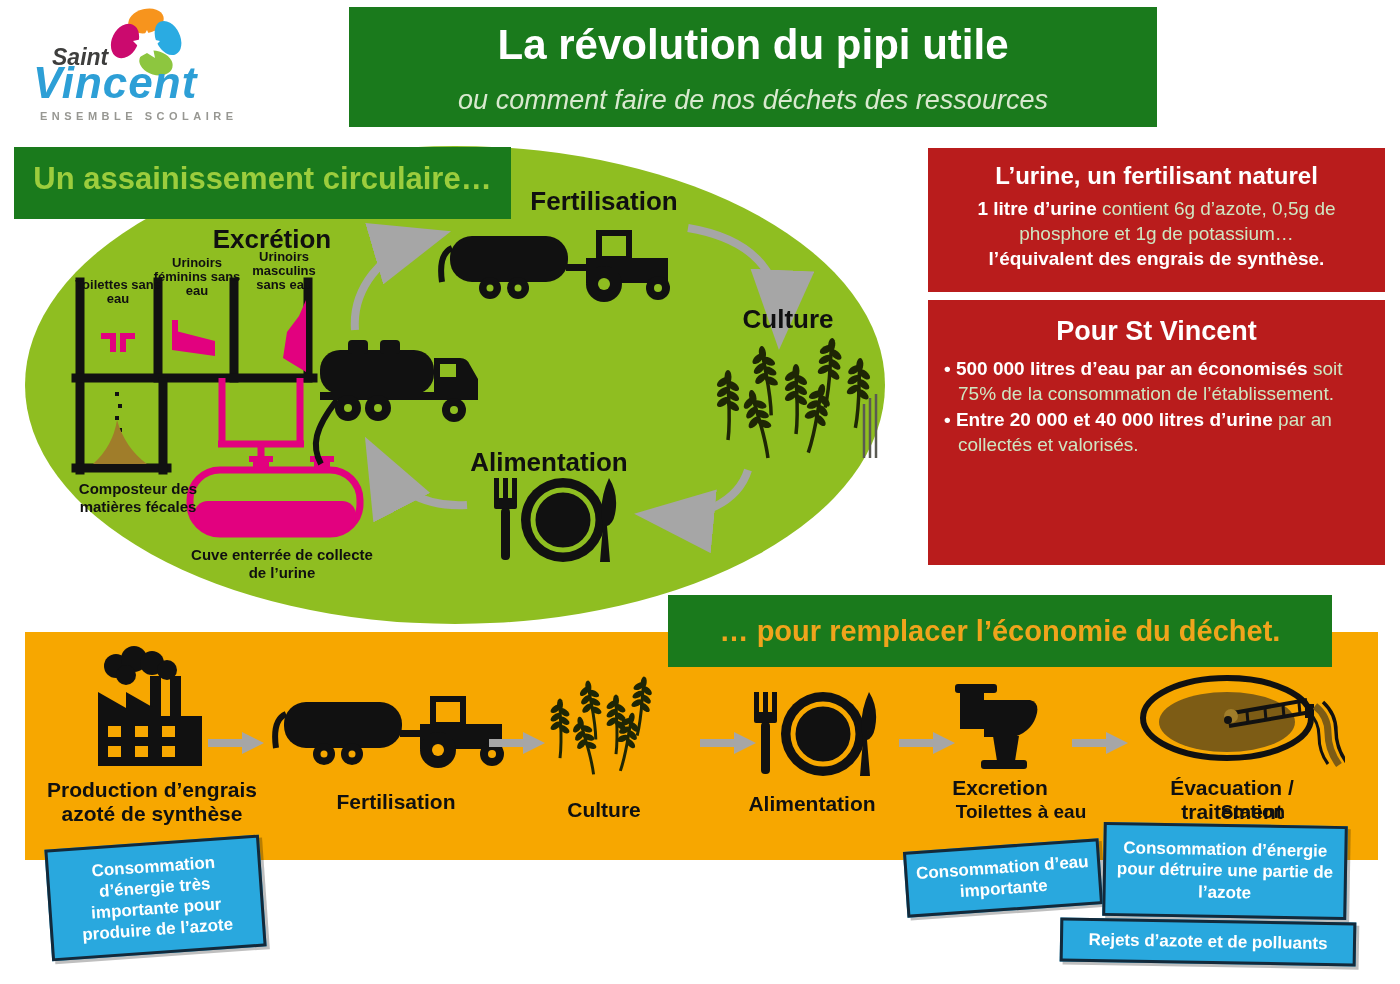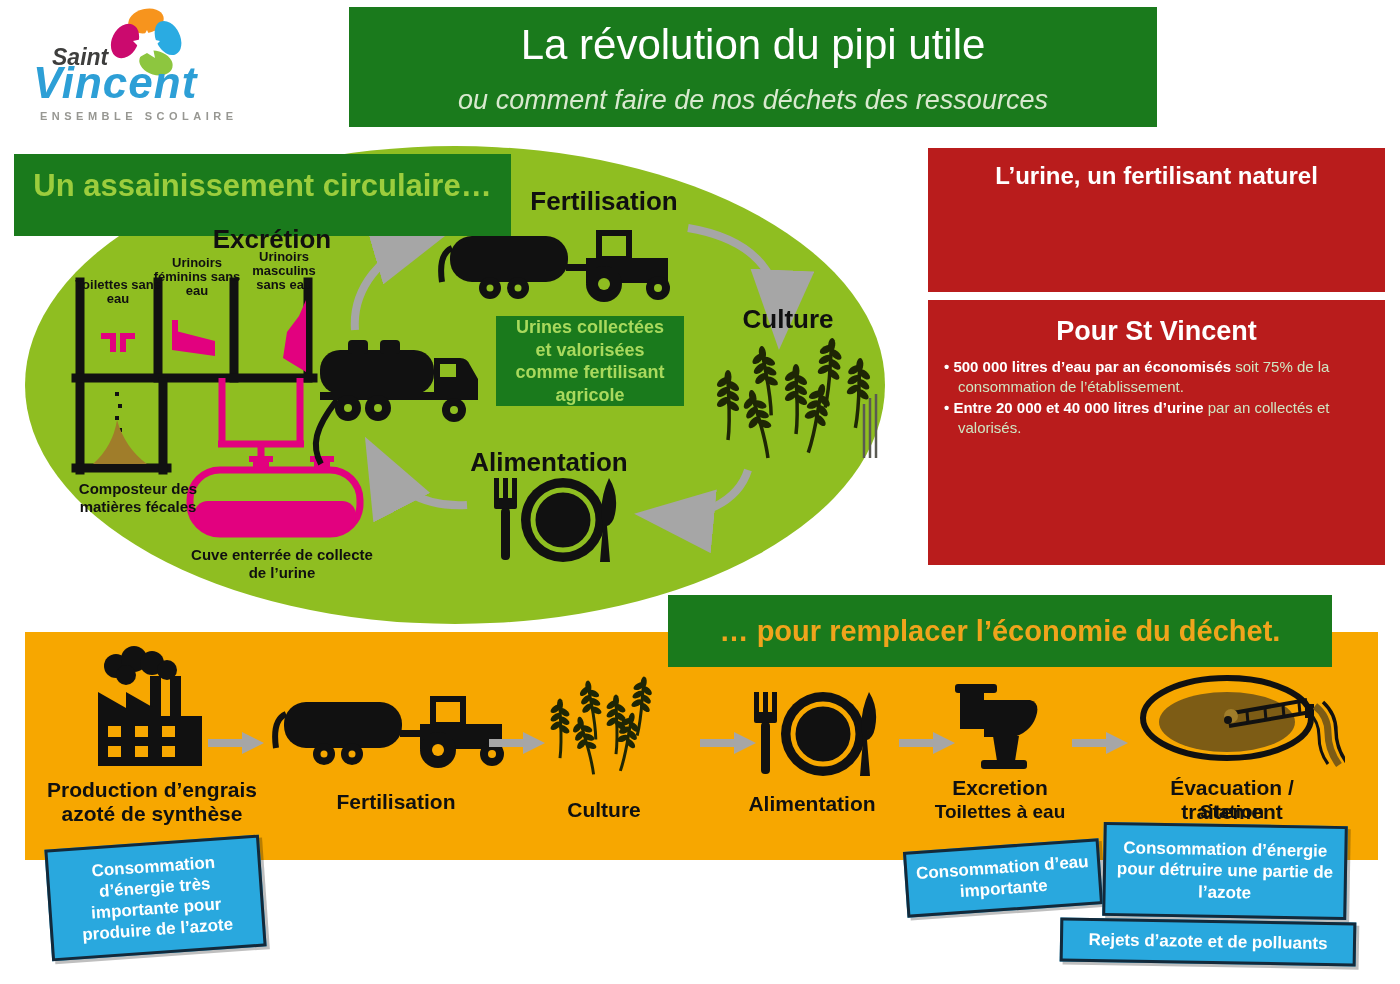--- a/index.html
+++ b/index.html
@@ -5,51 +5,51 @@
   html,body{margin:0;padding:0;background:#ffffff;}
   #canvas{position:relative;width:1400px;height:984px;background:#ffffff;overflow:hidden;
           font-family:"Liberation Sans","DejaVu Sans",sans-serif;color:#111;}
   .abs{position:absolute;}
   .cx{transform:translateX(-50%);}
   
   .logo-saint{font-style:italic;font-weight:bold;font-size:23px;color:#3e3e3d;}
   .logo-vincent{font-style:italic;font-weight:bold;font-size:44px;color:#2d9fd6;letter-spacing:1px;}
   .logo-tagline{font-size:11px;color:#979792;letter-spacing:4.5px;font-weight:bold;}
   .title-banner{left:349px;top:7px;width:808px;height:120px;background:#1a7a1c;text-align:center;}
-  .title-main{font-size:42px;font-weight:normal;color:#ffffff;margin-top:14px;}
+  .title-main{font-size:42px;font-weight:bold;color:#ffffff;margin-top:14px;}
   .title-sub{font-size:27px;font-style:italic;color:#d9e9cf;margin-top:16px;}
   
   .ellipse{left:25px;top:146px;width:860px;height:478px;background:#8fbe21;border-radius:50%;}
-  .banner1{left:14px;top:154px;width:497px;height:82px;background:#1a7a1c;z-index:3;}
+  .banner1{left:14px;top:147px;width:497px;height:72px;background:#1a7a1c;z-index:3;}
   .banner1 span{display:block;text-align:center;font-size:31px;font-weight:bold;color:#9ccd3d;margin-top:14px;}
   .stage{font-weight:bold;font-size:26px;color:#101010;white-space:nowrap;z-index:4;}
   .fixlabel{font-size:13px;font-weight:bold;line-height:1.08;text-align:center;color:#101010;z-index:5;width:92px;}
   .ulabel{font-size:15px;font-weight:bold;text-align:center;line-height:1.2;color:#101010;z-index:5;}
   .notebox{left:496px;top:316px;width:188px;height:90px;background:#1a7a1c;z-index:4;
            display:flex;align-items:center;justify-content:center;text-align:center;}
   .notebox span{color:#a9d95d;font-weight:bold;font-size:18px;line-height:1.25;padding:4px 10px;}
   
   .panel{background:#b91c1c;color:#ffffff;z-index:2;}
   .panel1{left:928px;top:148px;width:457px;height:144px;}
   .panel1 h2{margin:14px 8px 6px;text-align:center;font-size:24px;}
   .panel1 .body{font-size:19px;text-align:center;line-height:1.32;padding:0 18px;color:#cfe6c2;}
   .panel1 .body b, .panel1 .concl{color:#ffffff;}
   .panel1 .concl{font-weight:bold;}
   .panel2{left:928px;top:300px;width:457px;height:265px;}
   .panel2 h2{margin:16px 8px 10px;text-align:center;font-size:27px;}
-  .panel2 .bullet{font-size:15px;line-height:1.3;padding:0 16px 2px 30px;text-indent:-14px;color:#cfe6c2;}
+  .panel2 .bullet{font-size:19px;line-height:1.3;padding:0 16px 2px 30px;text-indent:-14px;color:#cfe6c2;}
   .panel2 .bullet::before{content:"• ";color:#ffffff;font-weight:bold;}
   .panel2 .bullet b{color:#ffffff;}
   
   .orange-band{left:25px;top:632px;width:1353px;height:228px;background:#f7a700;}
   .banner2{left:668px;top:595px;width:664px;height:72px;background:#1a7a1c;z-index:3;
            display:flex;align-items:center;justify-content:center;}
   .banner2 span{color:#f0a41c;font-size:29px;font-weight:bold;}
   .steplabel{font-weight:bold;font-size:21px;color:#101010;text-align:center;line-height:1.15;z-index:4;}
-  .steplabel.small{font-size:19px;font-weight:bold;}
+  .steplabel.small{font-size:19px;font-weight:bold;margin-left:21px;}
   .harrow{z-index:3;}
   
   .callout{background:#29a8de;border:3px solid #13293a;box-shadow:3px 3px 0 rgba(0,0,0,0.25);
            color:#ffffff;font-weight:bold;font-size:17px;text-align:center;line-height:1.25;
            display:flex;align-items:center;justify-content:center;padding:6px 8px;box-sizing:border-box;z-index:6;}
   svg{display:block;}
 </style>
 </head>
 <body>
 
@@ -216,26 +216,26 @@
       </marker>
     </defs>
     <g stroke="#a6a6a6" stroke-width="8" fill="none">
       <path d="M355,200 C352,160 380,122 428,108" marker-end="url(#ah)"></path>
       <path d="M688,98 C760,110 782,150 780,196" marker-end="url(#ah)"></path>
       <path d="M748,340 C738,372 700,390 658,386" marker-end="url(#ah)"></path>
       <path d="M467,375 C420,378 390,355 376,328" marker-end="url(#ah)"></path>
     </g>
   </svg>
 
-  <div class="abs notebox">
-    <span>Urines collectées et valorisées comme fertilisant agricole</span>
-  </div>
 
   <div class="abs panel panel1">
     <h2>L’urine, un fertilisant naturel</h2>
+    <div class="body"><b>1 litre d’urine</b><span> contient 6g d’azote, 0,5g de phosphore et 1g de potassium…</span>
+      <div class="concl">l’équivalent des engrais de synthèse.</div>
+    </div>
   </div>
 
   <div class="abs panel panel2">
     <h2>Pour St Vincent</h2>
     <div class="bullet"><b>500 000 litres d’eau par an économisés</b><span> soit 75% de la consommation de l’établissement.</span></div>
     <div class="bullet"><b>Entre 20 000 et 40 000 litres d’urine</b><span> par an collectés et valorisés.</span></div>
   </div>
 
   <div class="abs orange-band"></div>
   <div class="abs banner2">

